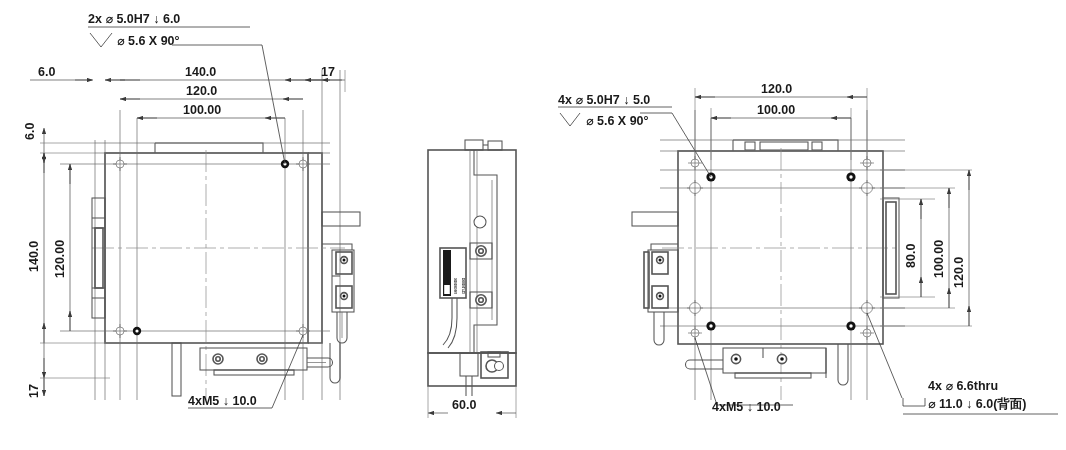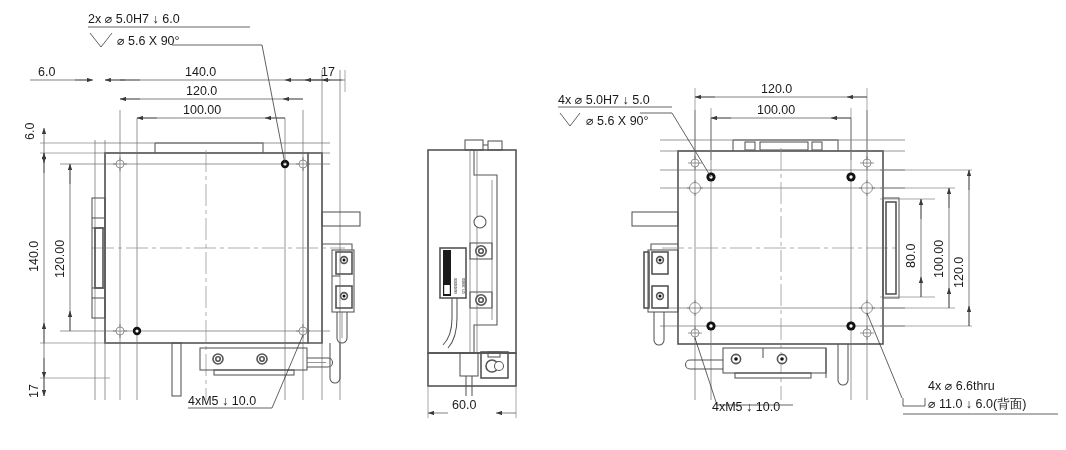--- a/index.html
+++ b/index.html
@@ -1,18 +1,18 @@
 <!DOCTYPE html>
 <html><head>
 <meta charset="utf-8">
 <style>
   html,body{margin:0;padding:0;background:#ffffff;}
   body{width:1066px;height:450px;overflow:hidden;
        font-family:"Liberation Sans","DejaVu Sans",sans-serif;}
-  #sheet{position:relative;width:1066px;height:450px;background:#fff;}
+  #sheet{position:relative;width:1066px;height:450px;background:#fff;font-weight:bold;}
   svg{display:block;}
   text{font-family:"Liberation Sans","DejaVu Sans",sans-serif;fill:#1a1a1a;}
   .dim{font-size:12.5px;}
   .note{font-size:12.5px;}
   .tiny{font-size:2.6px;}
   .thick{stroke:#555;stroke-width:1.6;fill:none;}
   .med{stroke:#555;stroke-width:1.05;fill:none;}
   .thin{stroke:#6a6a6a;stroke-width:0.7;fill:none;}
   .dimline{stroke:#4a4a4a;stroke-width:0.7;fill:none;}
   .ext{stroke:#7a7a7a;stroke-width:0.65;fill:none;}

